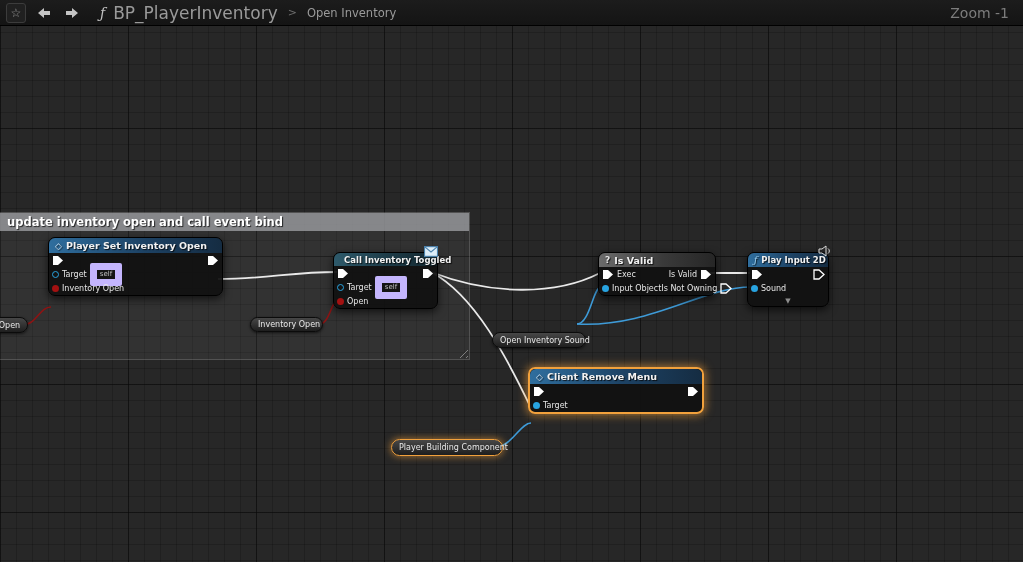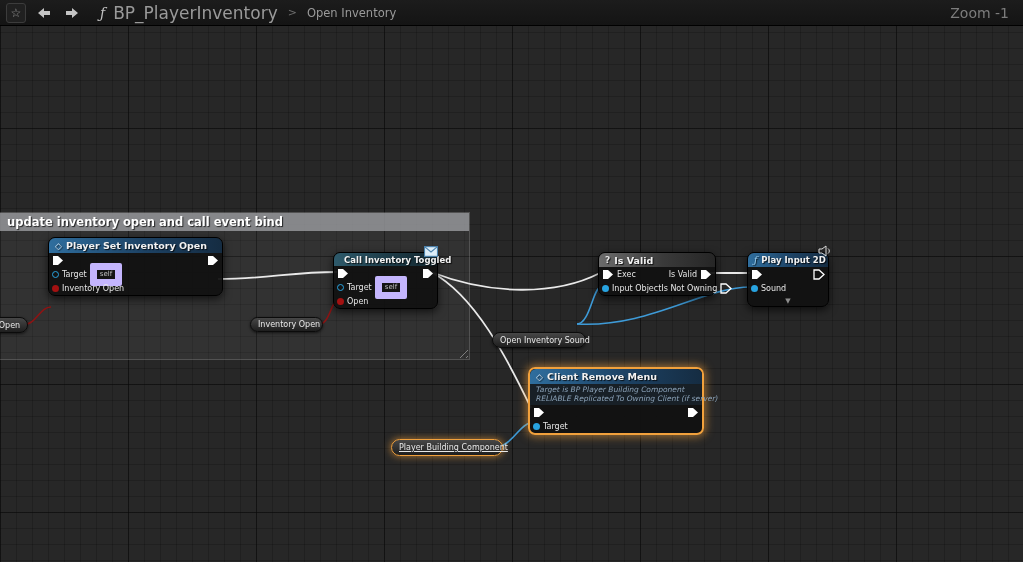--- a/index.html
+++ b/index.html
@@ -74,21 +74,21 @@
   .corner-icon{position:absolute;z-index:4;}
 
   
   .pill{position:absolute;z-index:3;height:16px;border-radius:9px;box-sizing:border-box;
     background:linear-gradient(#474747,#1e1e1e);border:1px solid #0b0b0b;
     display:flex;align-items:center;gap:5px;padding:0 7px;color:#e8e8e8;font-size:8px;
     box-shadow:0 1px 3px rgba(0,0,0,0.6);white-space:nowrap;}
   .pill .dot{width:7px;height:7px;border-radius:50%;}
   .dot.red{background:#a31111;}
   .dot.blue{background:#28a3e0;}
-  .pill.selected{border:1.5px solid #f2a13c;box-shadow:0 0 7px 1px rgba(242,161,60,0.55);text-decoration:underline;}
+  .pill.selected{border:1.5px solid #f2a13c;box-shadow:0 0 7px 1px rgba(242,161,60,0.55);}
 </style>
 </head>
 <body>
 
 <div class="stage">
 
   <div class="graph"></div>
 
   <div class="comment">
     <div class="comment-header">update inventory open and call event bind</div>
@@ -241,24 +241,20 @@
   <svg class="corner-icon" style="left:818px;top:245px;" width="14" height="12" viewBox="0 0 14 12">
     <path d="M1 4 H4 L8 1 V11 L4 8 H1 Z" fill="none" stroke="#dcdcdc" stroke-width="1"></path>
     <path d="M10 3.5 C 11.8 4.8 11.8 7.2 10 8.5" fill="none" stroke="#dcdcdc" stroke-width="1"></path>
   </svg>
 
   <div class="node selected" style="left:528px;top:367px;width:176px;">
     <div class="node-title hdr-blue">
       <span class="node-icon">◇</span>
       <span>Client Remove Menu</span>
     </div>
-    <div class="node-sub">
-      <div>Target is BP Player Building Component</div>
-      <div>RELIABLE Replicated To Owning Client (if server)</div>
-    </div>
     <div class="row">
       <span class="pgroup">
         <svg width="12" height="11" viewBox="0 0 12 11">
             <path d="M1 1 H6 L11 5.5 L6 10 H1 Z" fill="#fff"></path>
           </svg>
       </span>
       <span class="pgroup">
         <svg width="12" height="11" viewBox="0 0 12 11">
             <path d="M1 1 H6 L11 5.5 L6 10 H1 Z" fill="#fff"></path>
           </svg>

